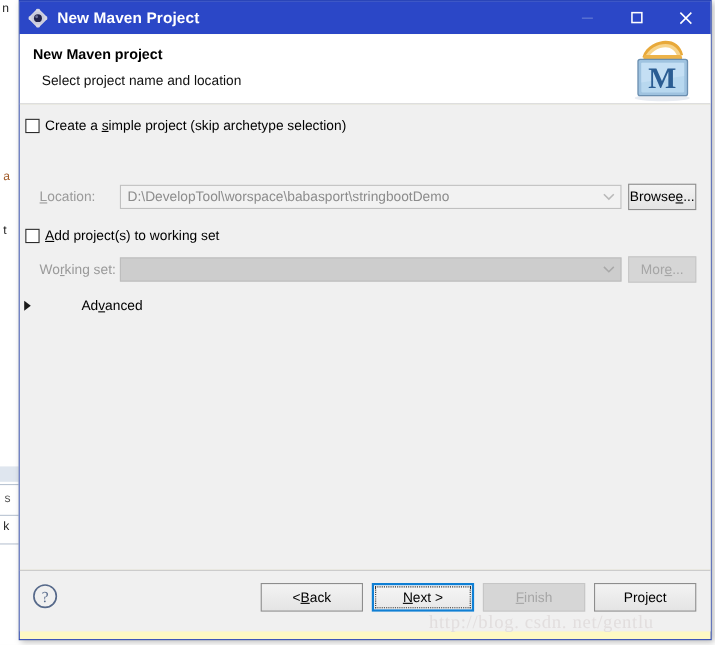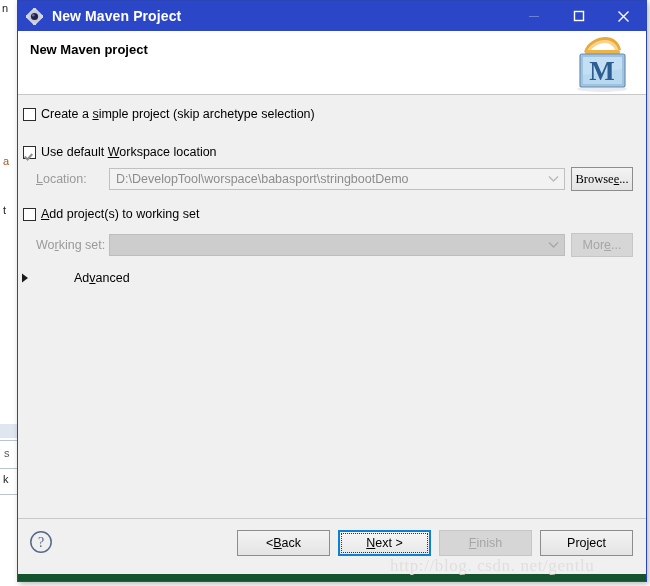--- a/index.html
+++ b/index.html
@@ -42,21 +42,21 @@
 
   
   #dialog {
     position: absolute;
     left: 17px;
     top: 0px;
     width: 630px;
     height: 582px;
     box-sizing: border-box;
     border: 1px solid #2a45b8;
-    background: #14532d;
+    background: #fef9c3;
     box-shadow: 2px 2px 6px rgba(0,0,0,.28);
   }
 
   
   #titlebar {
     height: 30px;
     background: #2b47c7;
     display: flex;
     align-items: center;
     position: relative;
@@ -309,20 +309,21 @@
       <div class="win-btn">
         <svg width="13" height="13" viewBox="0 0 13 13">
             <path d="M1.5 1.5 L11.5 11.5 M11.5 1.5 L1.5 11.5" stroke="currentColor" stroke-width="1.4" fill="none"></path>
           </svg>
       </div>
     </div>
   </div>
 
   <div id="header">
     <div id="header-title">New Maven project</div>
+    <div id="header-sub">Select project name and location</div>
 
     <div id="maven-logo">
       <svg viewBox="0 0 62 58" width="62" height="58">
 
         <ellipse cx="31" cy="54" rx="25" ry="3" fill="#e8ecf2"></ellipse>
 
         <path d="M13 17 C16 6 28 2 34 2 C42 2 48 6 50 15 L46 16 C44 9 40 6 34 6 C27 6 19 10 17 18 Z" fill="#e8a93a"></path>
         <path d="M15 18 C18 9 27 5 34 5 C41 5 46 9 48 16 L45 17 C43 11 39 8 34 8 C28 8 20 12 18 19 Z" fill="#f7d48a"></path>
         <rect x="14" y="15" width="35" height="5" rx="2" fill="#edb349"></rect>
 
@@ -336,37 +337,33 @@
     </div>
   </div>
 
   <div id="body-area">
 
     <div class="row" style="left:5px; top:12px;">
       <div class="cb"></div>
       <div class="cb-label"><span>Create a </span><span class="u">s</span><span>imple project (skip archetype selection)</span></div>
     </div>
 
-    <div class="row" style="left:5px; top:50px;">
-      <div class="cb checked"></div>
-      <div class="cb-label"><span>Use default </span><span class="u">W</span><span>orkspace location</span></div>
-    </div>
 
     <div class="row" style="left:18px; top:77px;">
       <div class="field-label"><span class="u">L</span><span>ocation:</span></div>
     </div>
     <div class="combo filled" style="position:absolute; left:91px; top:73px; width:456px;">
       <div class="combo-value">D:\DevelopTool\worspace\babasport\stringbootDemo</div>
       <div class="combo-arrow">
         <svg width="11" height="8" viewBox="0 0 11 8">
             <path d="M1 1.6 L5.5 6 L10 1.6" fill="none" stroke="#b9b9b9" stroke-width="1.4"></path>
           </svg>
       </div>
     </div>
-    <div class="btn" style="position:absolute; left:553px; top:72px; width:62px; height:24px;font-family:Liberation Serif, serif;">
+    <div class="btn" style="position:absolute; left:553px; top:72px; width:62px; height:24px;">
         <span>Browse</span>
         <span class="u">e</span>
         <span>...</span>
       </div>
 
     <div class="row" style="left:5px; top:112px;align-items:center;">
       <div class="cb"></div>
       <div class="cb-label"><span class="u">A</span><span>dd project(s) to working set</span></div>
     </div>
 

